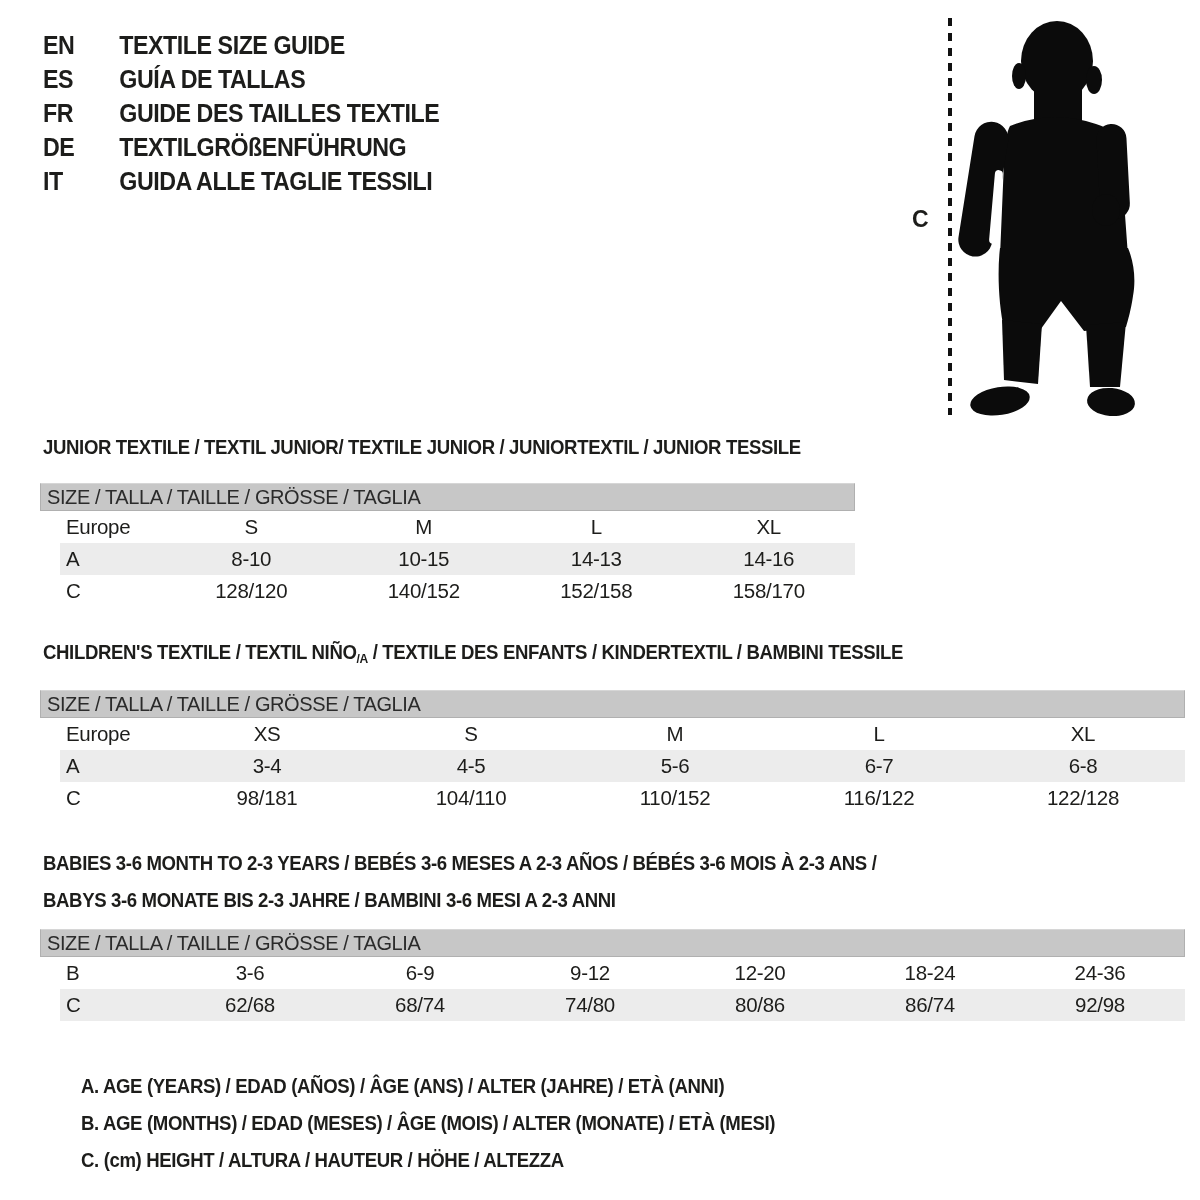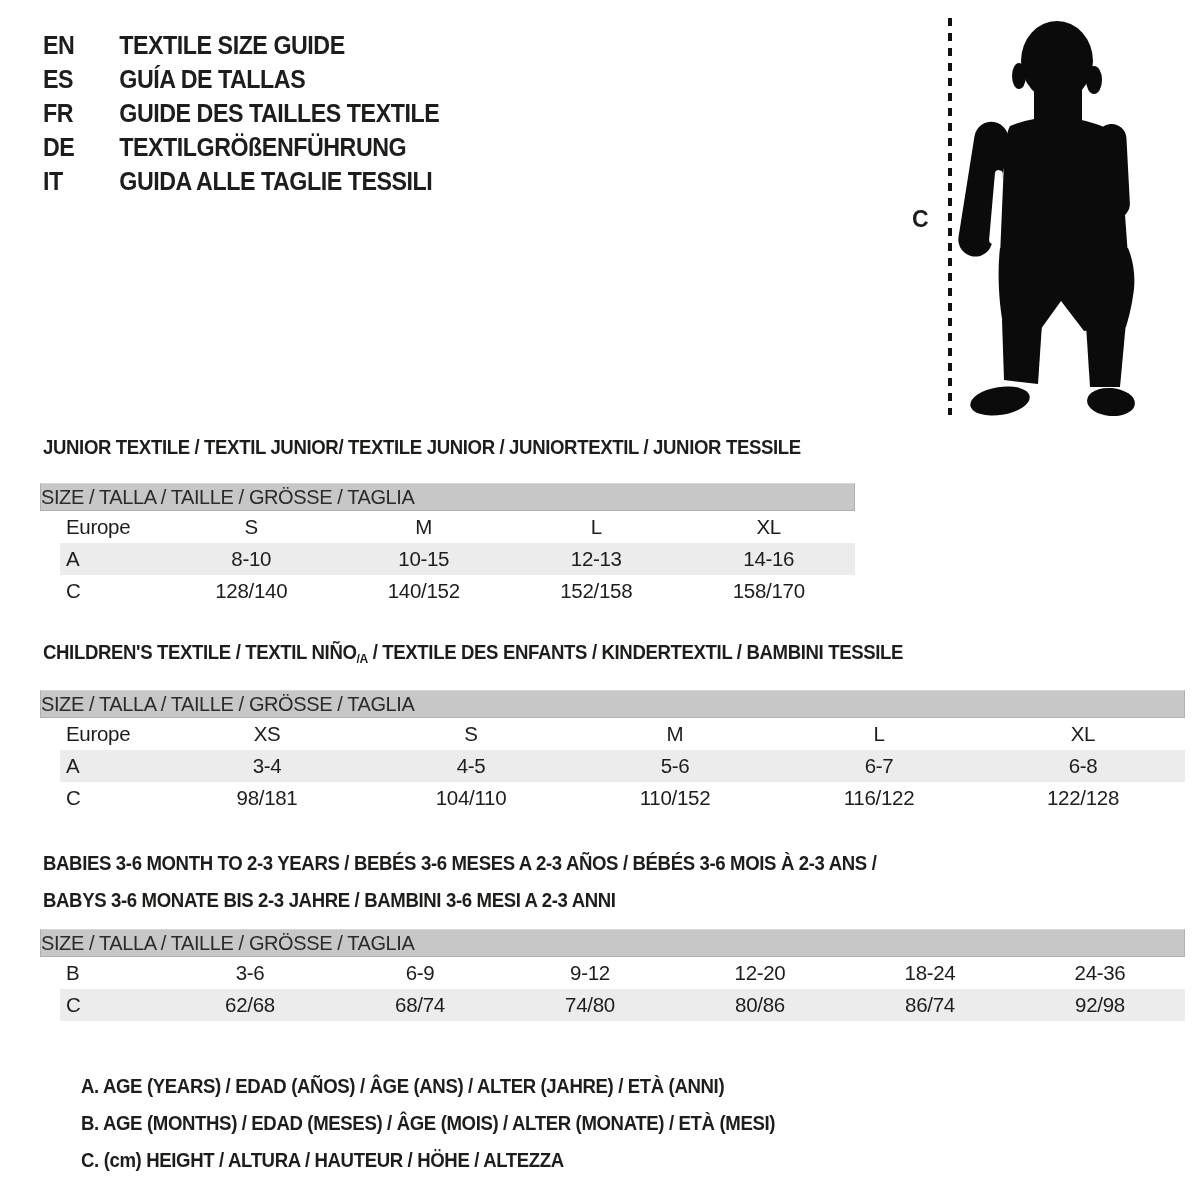--- a/index.html
+++ b/index.html
@@ -39,20 +39,21 @@
   .sec-title .sub{font-size:13px;vertical-align:-4px;}
   .babies-title{line-height:37px;}
 
   
   .size-table{box-sizing:border-box;}
   .size-bar{
     height:28px;line-height:27px;
     background:#c7c7c7;
     border:1px solid #b0b0b0;border-top-color:#d6d6d6;
     box-sizing:border-box;
+    padding-left:6px;
     font-size:20px;color:#2b2b2b;letter-spacing:-0.4px;
     white-space:nowrap;overflow:hidden;
   }
   .trow{
     display:flex;height:32px;align-items:center;
     font-size:20.5px;letter-spacing:-0.3px;margin-left:20px;
   }
   .trow.shaded{background:#ececec;}
   .tlabel{width:105px;padding-left:6px;box-sizing:border-box;}
   .tcell{flex:1;text-align:center;}
@@ -133,26 +134,26 @@
     <div class="tlabel">Europe</div>
     <div class="tcell">S</div>
     <div class="tcell">M</div>
     <div class="tcell">L</div>
     <div class="tcell">XL</div>
   </div>
   <div class="trow shaded">
     <div class="tlabel">A</div>
     <div class="tcell">8-10</div>
     <div class="tcell">10-15</div>
-    <div class="tcell">12-13</div>
+    <div class="tcell">14-13</div>
     <div class="tcell">14-16</div>
   </div>
   <div class="trow">
     <div class="tlabel">C</div>
-    <div class="tcell">128/140</div>
+    <div class="tcell">128/120</div>
     <div class="tcell">140/152</div>
     <div class="tcell">152/158</div>
     <div class="tcell">158/170</div>
   </div>
 </div>
 
 <div class="abs sec-title" style="left:43px;top:641px;">
   <span>CHILDREN'S TEXTILE / TEXTIL NIÑO</span><span class="sub">/A</span><span> / TEXTILE DES ENFANTS / KINDERTEXTIL / BAMBINI TESSILE</span>
 </div>
 <div class="abs size-table" style="left:40px;top:690px;width:1145px;">

